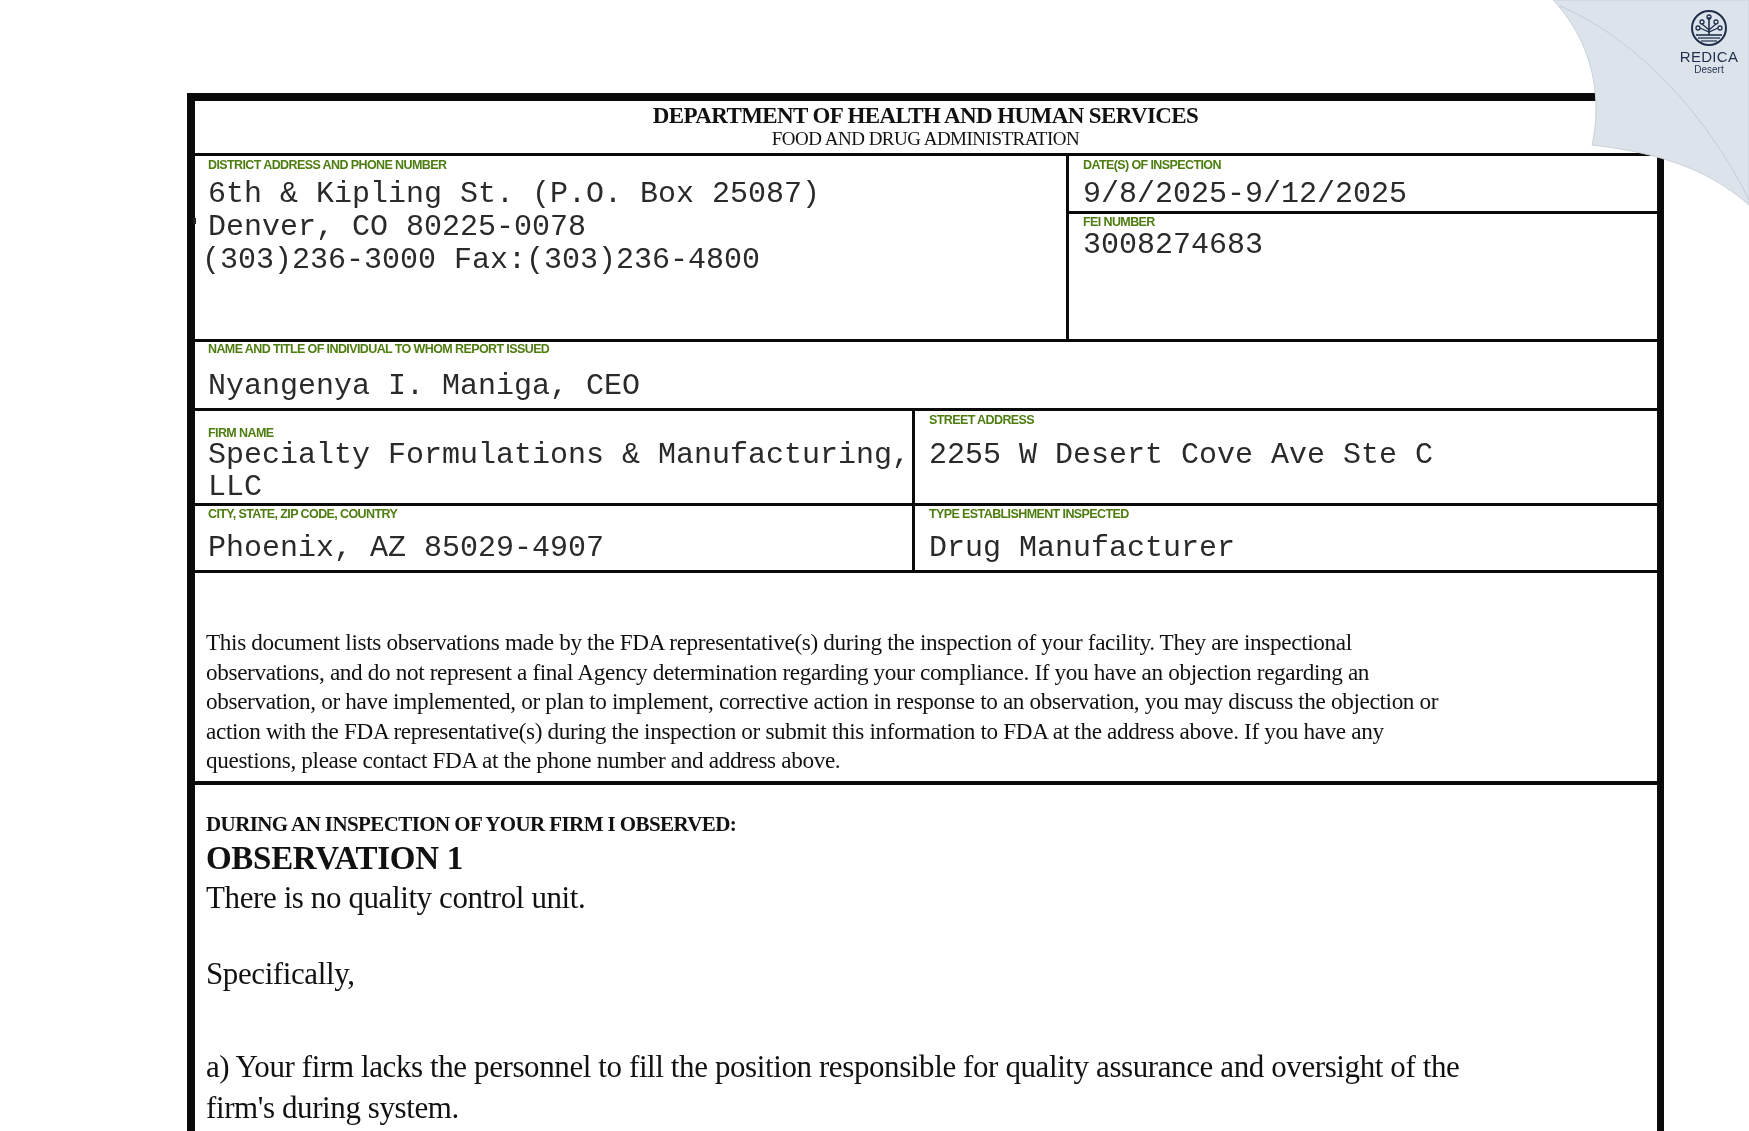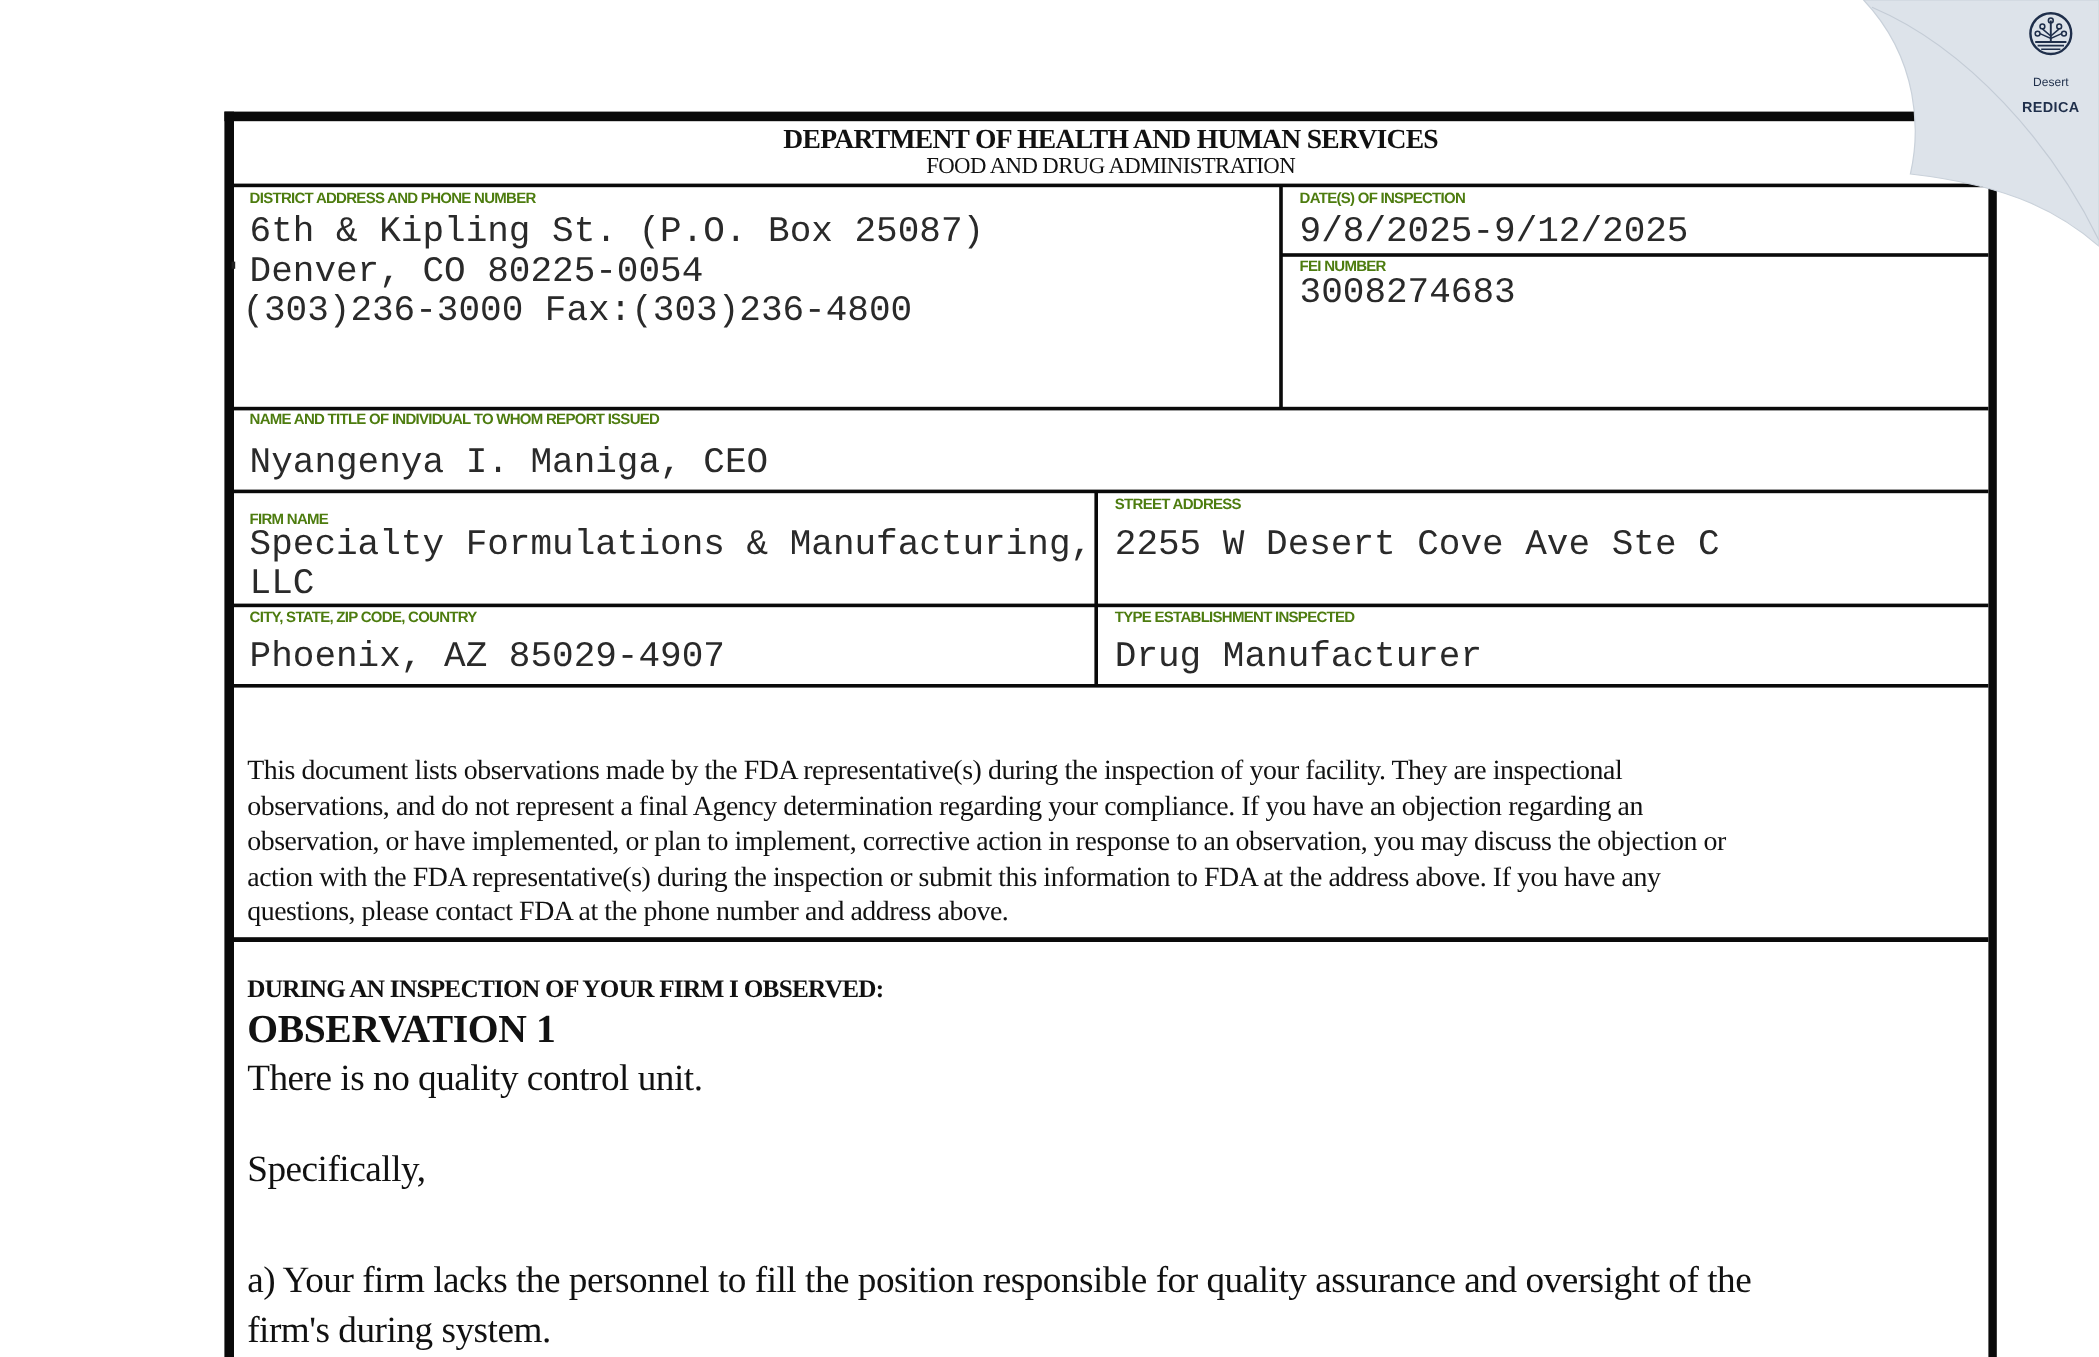--- a/index.html
+++ b/index.html
@@ -57,21 +57,21 @@
 
 <div class="hdr1">DEPARTMENT OF HEALTH AND HUMAN SERVICES</div>
 <div class="hdr2">FOOD AND DRUG ADMINISTRATION</div>
 <div class="frame-line" style="left:195px; top:153px; width:1462px; height:3px;"></div>
 
 <div class="frame-line" style="left:1066px; top:155px; width:3px; height:186px;"></div>
 <div class="frame-line" style="left:1068px; top:211px; width:589px; height:3px;"></div>
 
 <div class="label" style="left:208px; top:158px;">DISTRICT ADDRESS AND PHONE NUMBER</div>
 <div class="mono" style="left:208px; top:178px;">6th &amp; Kipling St. (P.O. Box 25087)</div>
-<div class="mono" style="left:208px; top:211px;">Denver, CO 80225-0054</div>
+<div class="mono" style="left:208px; top:211px;">Denver, CO 80225-0078</div>
 <div class="mono" style="left:202px; top:244px;">(303)236-3000 Fax:(303)236-4800</div>
 <div class="abs" style="left:193px; top:218px; width:3px; height:6px; background:#222;"></div>
 
 <div class="label" style="left:1083px; top:158px;">DATE(S) OF INSPECTION</div>
 <div class="mono" style="left:1083px; top:178px;">9/8/2025-9/12/2025</div>
 <div class="label" style="left:1083px; top:215px;">FEI NUMBER</div>
 <div class="mono" style="left:1083px; top:229px;">3008274683</div>
 
 <div class="frame-line" style="left:195px; top:339px; width:1462px; height:3px;"></div>
 
@@ -121,15 +121,15 @@
     <circle cx="20" cy="9" r="2" fill="none" stroke="#1f2f4b" stroke-width="1.3"></circle>
     <circle cx="13" cy="14" r="2" fill="none" stroke="#1f2f4b" stroke-width="1.3"></circle>
     <circle cx="27" cy="14" r="2" fill="none" stroke="#1f2f4b" stroke-width="1.3"></circle>
     <circle cx="9" cy="20" r="2" fill="none" stroke="#1f2f4b" stroke-width="1.3"></circle>
     <circle cx="31" cy="20" r="2" fill="none" stroke="#1f2f4b" stroke-width="1.3"></circle>
     <path d="M13,16 L20,22 L27,16 M11,20 L20,24 L29,20" fill="none" stroke="#1f2f4b" stroke-width="1.3"></path>
     <line x1="7" y1="27" x2="33" y2="27" stroke="#1f2f4b" stroke-width="1.6"></line>
     <line x1="9" y1="30" x2="31" y2="30" stroke="#1f2f4b" stroke-width="1.3"></line>
     <line x1="12" y1="33" x2="28" y2="33" stroke="#1f2f4b" stroke-width="1.2"></line>
   </svg>
-  <div style="position:absolute; left:0; top:43px; width:78px; text-align:center; font-family:'Liberation Sans', sans-serif; font-weight:bold; font-size:12px; color:#1f2f4b; letter-spacing:0.3px; line-height:16px;margin-top:32px;">REDICA</div>
+  <div style="position:absolute; left:0; top:43px; width:78px; text-align:center; font-family:'Liberation Sans', sans-serif; font-weight:normal; font-size:15px; color:#1f2f4b; letter-spacing:0.3px; line-height:16px;">REDICA</div>
   <div style="position:absolute; left:0; top:58px; width:78px; text-align:center; font-family:'Liberation Sans', sans-serif; font-size:10px; color:#1f2f4b; line-height:11px;">Desert</div>
 </div>
 
 </body></html>

